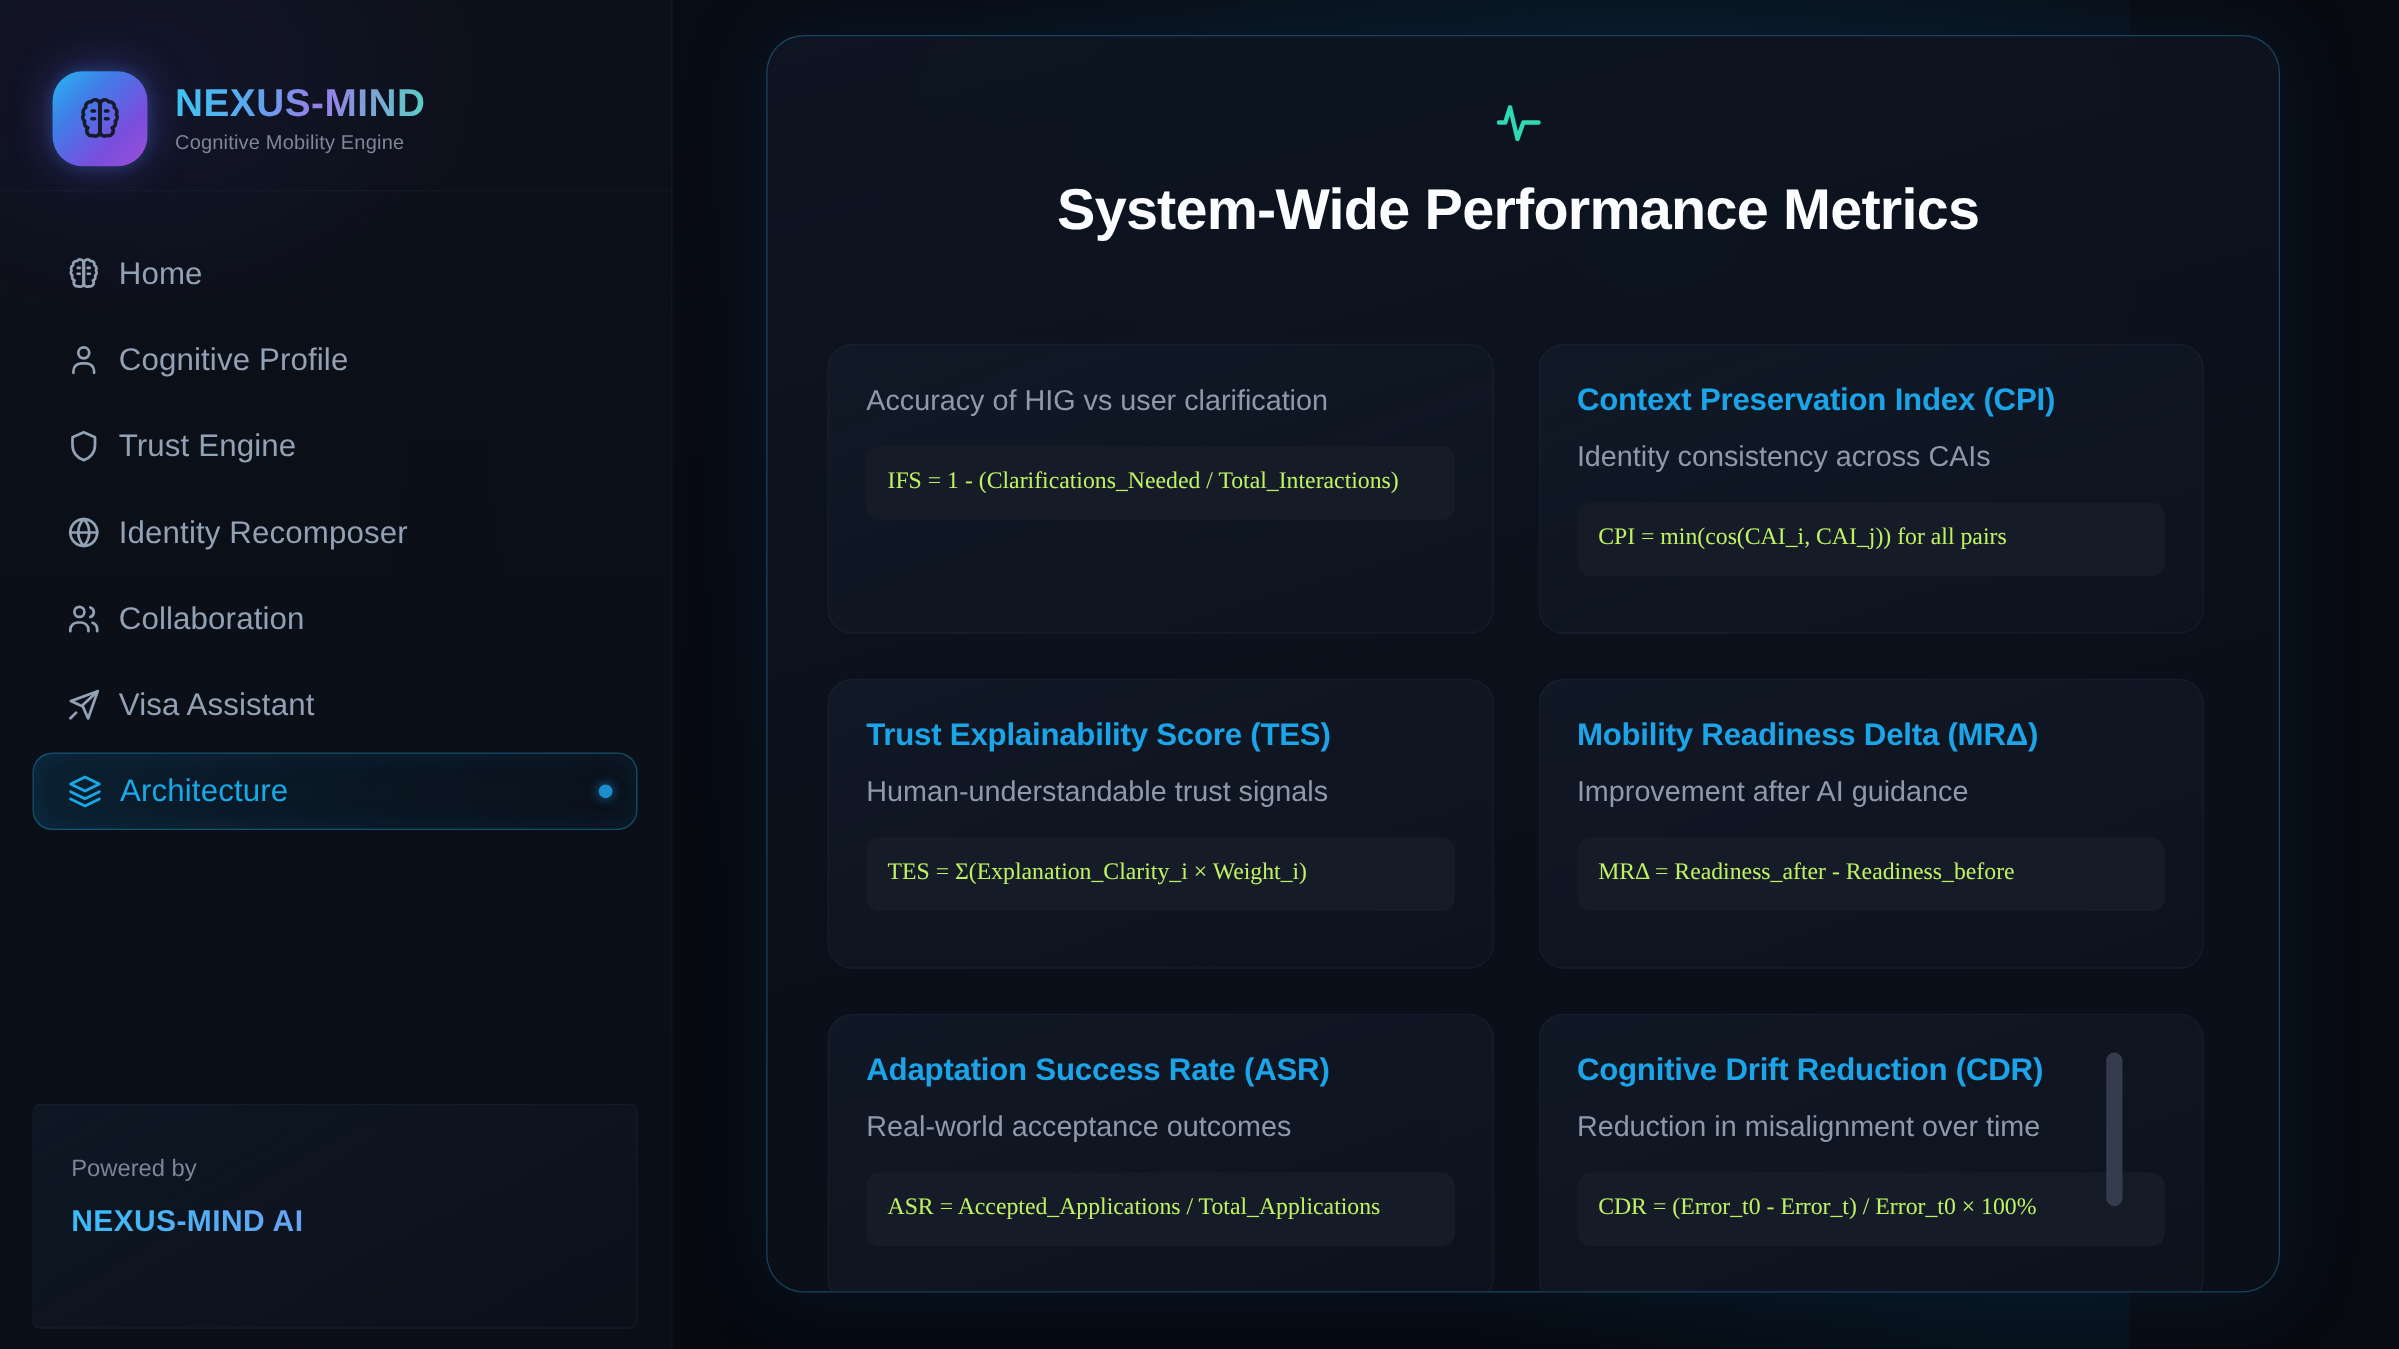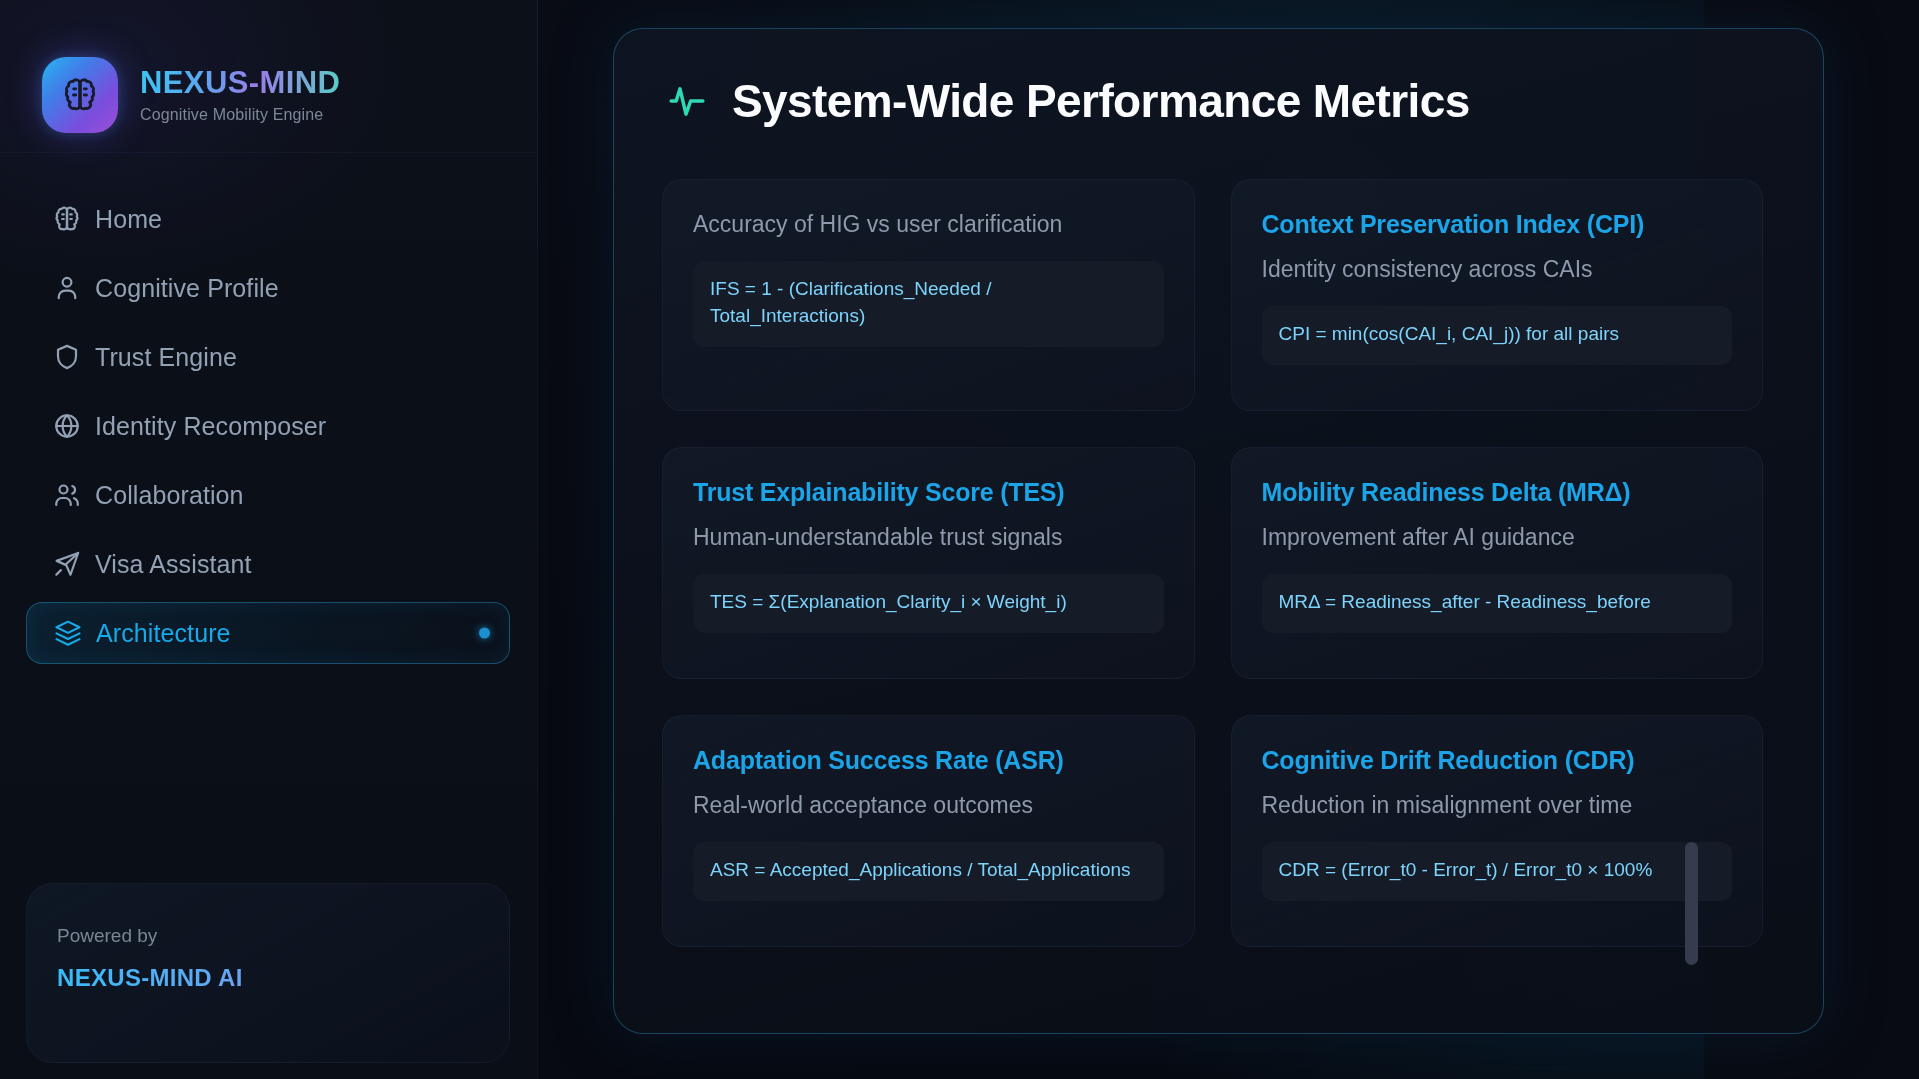--- a/index.html
+++ b/index.html
@@ -130,21 +130,21 @@
   }
 
   
   #sidebar-footer {
     position: absolute;
     left: 26px;
     right: 27px;
     bottom: 16px;
     height: 180px;
     padding: 40px 0 0 30px;
-    border-radius: 27px;
+    border-radius: 6px;
     background: linear-gradient(150deg, rgba(18,28,44,0.66) 0%, rgba(13,20,32,0.50) 100%);
     border: 1px solid rgba(110,150,190,0.075);
   }
   .powered-label {
     font-size: 19px;
     color: #7a8596;
     line-height: 1.25;
     margin-bottom: 16px;
   }
   .powered-brand {
@@ -176,22 +176,23 @@
       linear-gradient(165deg, rgba(15,22,35,0.92) 0%, rgba(11,16,26,0.94) 60%, rgba(10,15,24,0.95) 100%);
     box-shadow: 0 0 60px rgba(8,40,64,0.45);
     padding: 48px 60px 0 48px;
     overflow: hidden;
   }
 
   .panel-head {
     display: flex;
     align-items: center;
     gap: 24px;
-    margin-bottom: 54px;
+    margin-bottom: 84px;
     padding-left: 4px;
+    flex-direction: column;
   }
   .pulse-icon { width: 42px; height: 42px; flex: 0 0 42px; display:flex; align-items:center; justify-content:center; }
   .panel-title {
     font-size: 46px;
     font-weight: 700;
     color: #fbfcfe;
     letter-spacing: -0.6px;
     line-height: 1.05;
     white-space: nowrap;
   }
@@ -221,24 +222,24 @@
   .metric-desc {
     font-size: 23px;
     color: #8e99ab;
     line-height: 1.25;
     margin-bottom: 22px;
   }
   .metric-formula {
     background: #161c27;
     border-radius: 11px;
     padding: 15px 17px 17px 17px;
-    font-family: Liberation Sans, sans-serif;
+    font-family: Liberation Serif, serif;
     font-size: 19px;
     line-height: 1.42;
-    color: #7dd3fc;
+    color: #bef264;
     white-space: pre-wrap;
     word-break: break-word;
   }
 
   
   #scrollbar-track {
     position: absolute;
     top: 0; right: 6px;
     width: 13px; height: 1079px;
     background: transparent;

